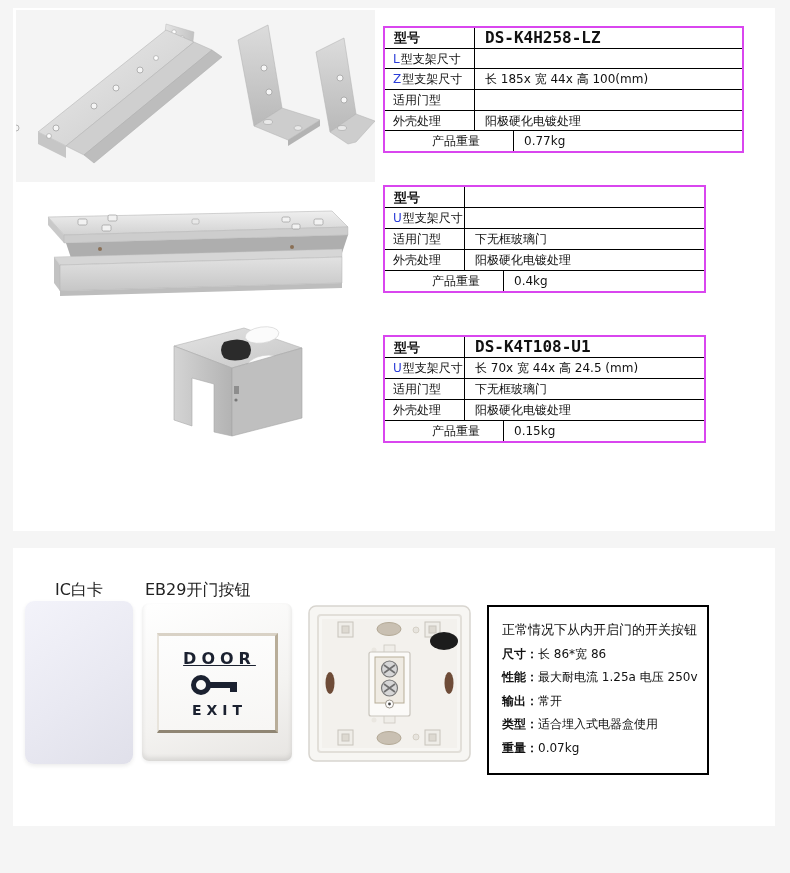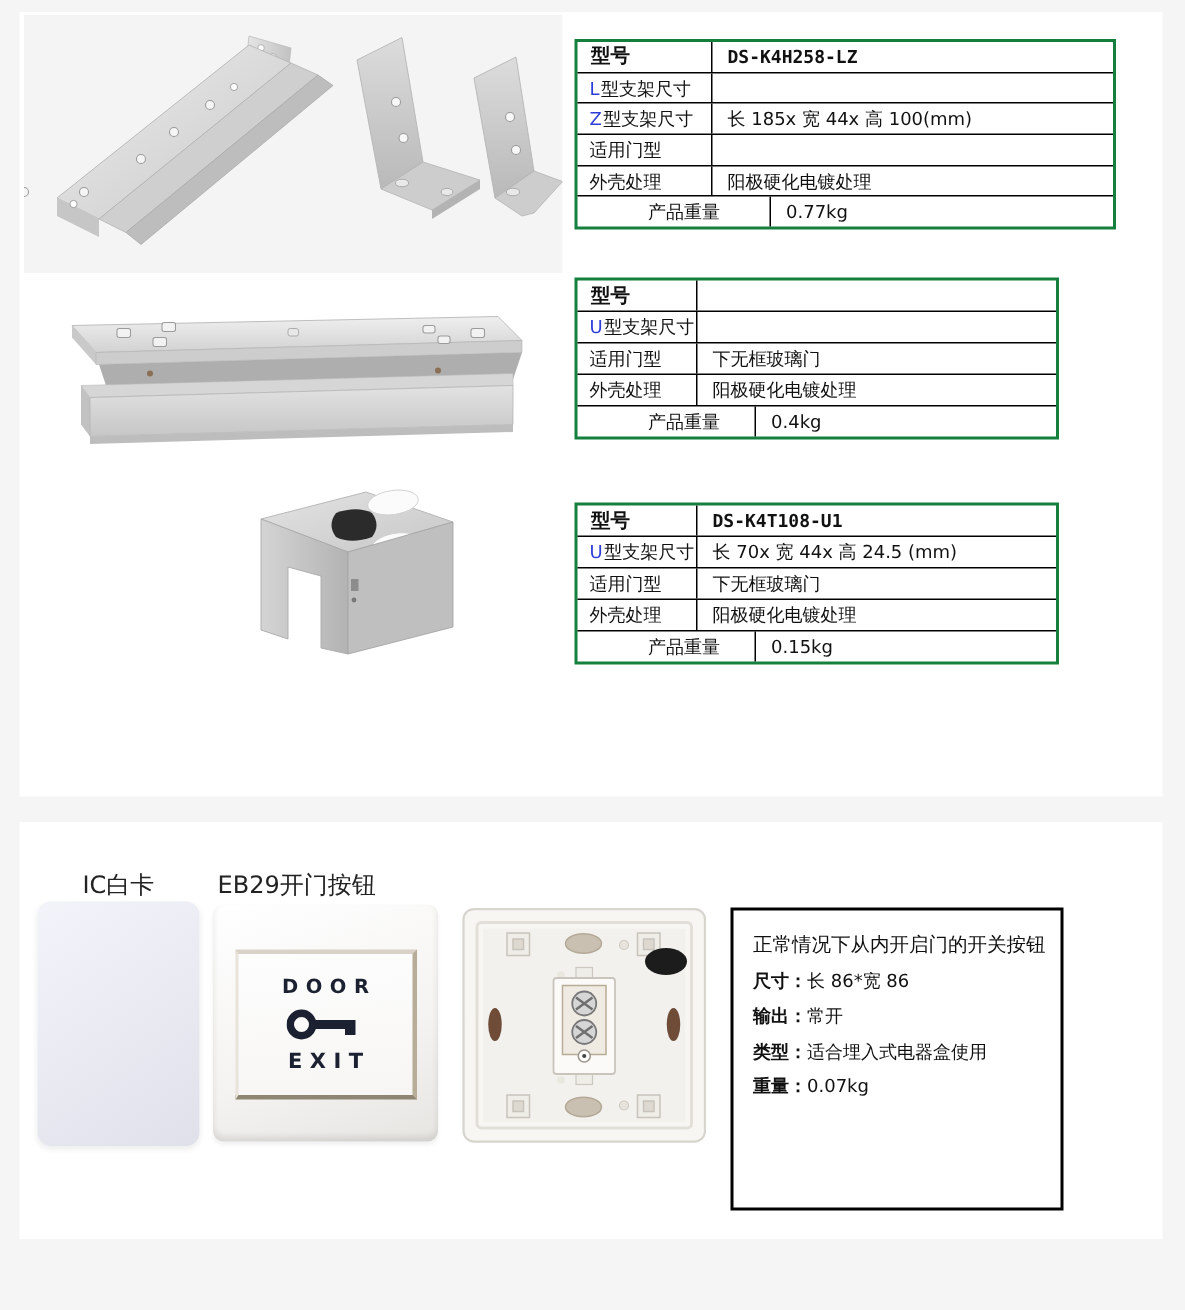--- a/index.html
+++ b/index.html
@@ -8,49 +8,49 @@
   .page { position:relative; width:790px; height:873px; background:#f5f5f5; overflow:hidden; }
   .card { position:absolute; background:#ffffff; }
   .card1 { left:13px; top:8px; width:762px; height:523px; }
   .card2 { left:13px; top:548px; width:762px; height:278px; }
 
   
   .photo { position:absolute; }
   .photo svg { display:block; }
 
   
-  .spec-table { position:absolute; display:flex; flex-direction:column; border:2px solid #15803d; background:#fff; }
+  .spec-table { position:absolute; display:flex; flex-direction:column; border:2px solid #d946ef; background:#fff; }
   .t-row { flex:1; display:flex; border-bottom:1px solid #000; }
   .t-row:last-child { border-bottom:none;margin-left:39px; }
   .t-cell { display:flex; align-items:center; font-size:12px; color:#111; line-height:1; white-space:nowrap; overflow:hidden; }
   .t-label { border-right:1px solid #000; padding-left:8px; }
   .t-val  { flex:1; padding-left:10px; }
   .w90 .t-label { width:90px; }
   .w80 .t-label { width:80px; }
   .hdr .t-label, .hdr .t-cell { font-weight:700; font-size:13px; }
-  .hdr .t-val { font-family:"DejaVu Sans Mono","Liberation Mono",monospace; font-size:12px; letter-spacing:0; }
+  .hdr .t-val { font-family:"DejaVu Sans Mono","Liberation Mono",monospace; font-size:16px; letter-spacing:0; }
   .blue { color:#2b3dd8; }
   .pfx { margin-right:1px; }
 
   
   .acc-label { position:absolute; font-size:16px; color:#222; font-weight:500; }
   .ic-card { position:absolute; left:12px; top:53px; width:108px; height:163px; border-radius:9px;
              background:linear-gradient(145deg,#f3f3fa 0%,#e9e9f2 55%,#e0e0ea 100%);
              box-shadow:0 2px 4px rgba(0,0,0,0.08); }
   .btn-front { position:absolute; left:129px; top:55px; width:150px; height:158px; border-radius:7px;
                background:linear-gradient(160deg,#ffffff 0%,#f4f3f1 60%,#e7e5e2 100%);
                box-shadow:inset 0 -3px 5px rgba(0,0,0,0.10), 0 2px 3px rgba(0,0,0,0.06); }
   .btn-inner { position:absolute; left:15px; top:30px; width:121px; height:100px;
                background:linear-gradient(175deg,#fdfdfd 0%,#f7f6f4 100%);
                border-top:3px solid #d9d2c6; border-right:3px solid #b8ad99; border-bottom:3px solid #8f8573; border-left:2px solid #e8e4dc;
                display:flex; flex-direction:column; align-items:center; justify-content:center; gap:4px; }
-  .door-txt { font-size:13px; font-weight:800; letter-spacing:5px; color:#1b2130; text-indent:5px; }
+  .door-txt { font-size:16px; font-weight:800; letter-spacing:5px; color:#1b2130; text-indent:5px;text-decoration:underline; }
   .exit-txt { font-size:14px; font-weight:800; letter-spacing:5px; color:#1b2130; text-indent:5px; }
   .btn-back { position:absolute; left:295px; top:57px; width:163px; height:157px; }
-  .info-box { position:absolute; left:474px; top:57px; width:222px; height:202px; border:2px solid #000; background:#fff;
+  .info-box { position:absolute; left:474px; top:57px; width:222px; height:170px; border:2px solid #000; background:#fff;
               padding:14px 0 0 13px; display:flex; flex-direction:column; gap:6.5px; }
   .info-title { font-size:13px; color:#111; }
   .info-line { font-size:12px; color:#111; white-space:nowrap; }
   .info-line b { font-weight:700; }
 </style>
 </head>
 <body>
 
 <div class="page">
 
@@ -339,18 +339,19 @@
         <circle cx="81.5" cy="83" r="8" fill="#d6d6d6" stroke="#787878" stroke-width="1.2"></circle>
         <path d="M76,79 L87,87 M87,79 L76,87" stroke="#6f6f6f" stroke-width="1.6"></path>
         <circle cx="81.5" cy="99" r="4" fill="#ffffff" stroke="#9a948a" stroke-width="1"></circle>
         <circle cx="81.5" cy="99" r="1.4" fill="#444"></circle>
       </svg>
     </div>
 
     <div class="info-box">
       <div class="info-title">正常情况下从内开启门的开关按钮</div>
       <div class="info-line"><b>尺寸：</b><span>长 86*宽 86</span></div>
+      <div class="info-line"><b>性能：</b><span>最大耐电流 1.25a 电压 250v</span></div>
       <div class="info-line"><b>输出：</b><span>常开</span></div>
       <div class="info-line"><b>类型：</b><span>适合埋入式电器盒使用</span></div>
       <div class="info-line"><b>重量：</b><span>0.07kg</span></div>
     </div>
   </div>
 </div>
 
 </body></html>

